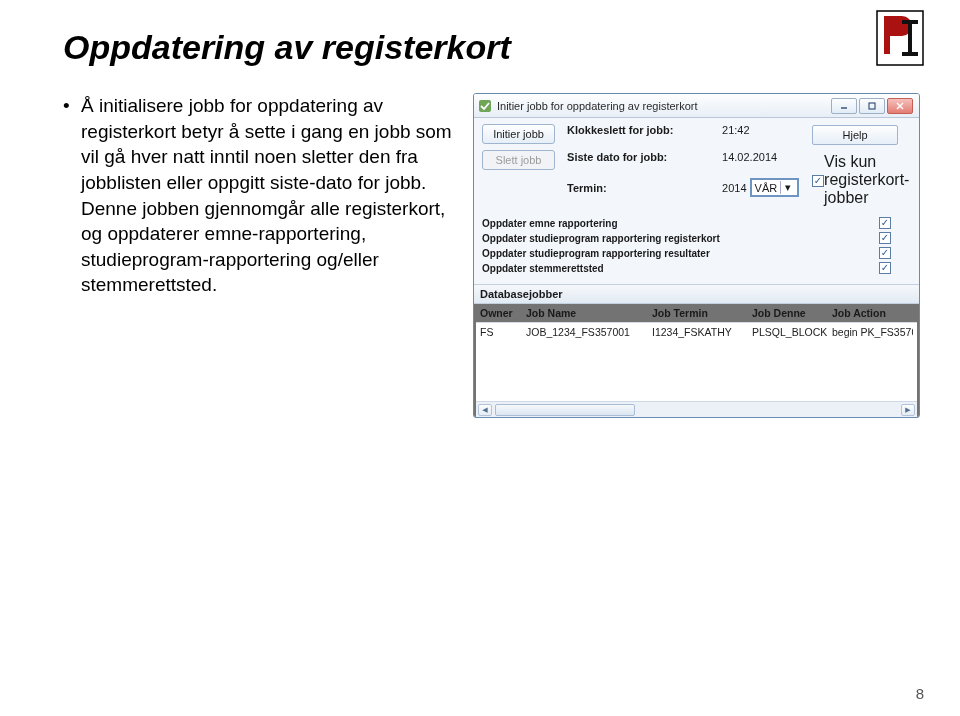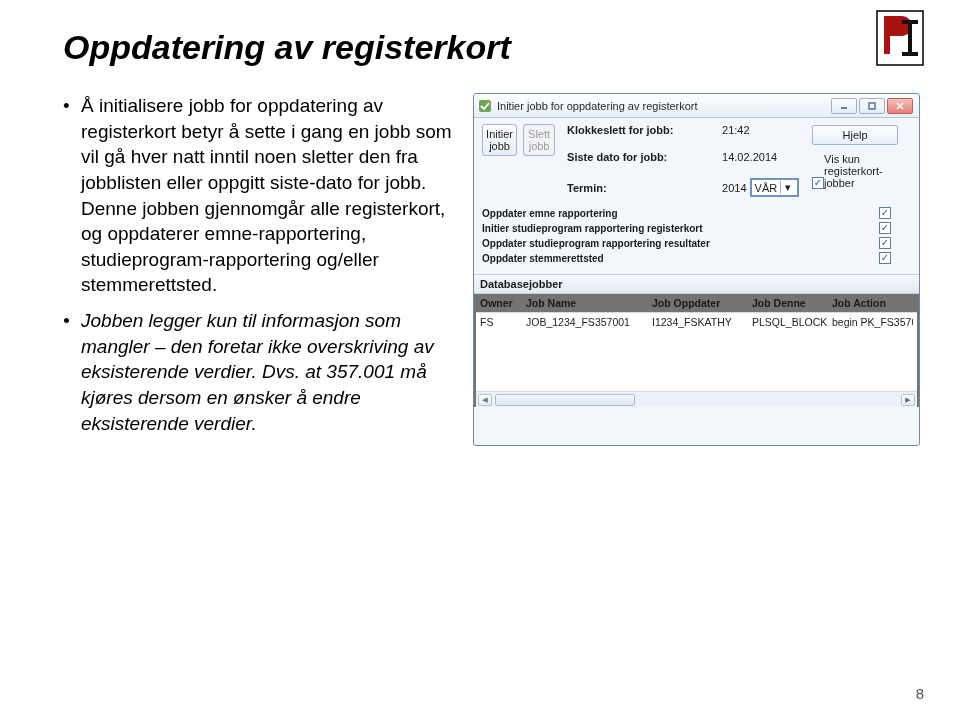--- a/index.html
+++ b/index.html
@@ -78,21 +78,21 @@
   .winbtn {
     width: 26px; height: 16px;
     border:1px solid #9eb0c6;
     border-radius:2px;
     background: linear-gradient(#fcfdfe,#e2ecf6);
     display:flex; align-items:center; justify-content:center;
   }
   .winbtn.close { background: linear-gradient(#f7c1bd,#e47d73); border-color:#c26056;}
   .wbody { padding: 6px 8px 2px 8px; }
   .toprow { display:flex; align-items: flex-start; }
-  .btncol { width: 96px; display:flex; flex-direction:row; gap:6px; margin-right: 12px;}
+  .btncol { width: 96px; display:flex; flex-direction:column; gap:6px; margin-right: 12px;}
   .uibtn {
     border:1px solid #9fb4cf;
     border-radius:3px;
     background: linear-gradient(#fefefe,#e6eef7);
     padding: 3px 0;
     text-align:center;
     font-size: 11px;
     color:#222;
   }
   .uibtn.disabled { color:#9c9c9c; background:#f1f3f6; }
@@ -106,21 +106,21 @@
   .fval .termbox .dd {
     border-left:1px solid #aac;
     width:14px; text-align:center;
   }
   .rightcol { display:flex; flex-direction:column; gap:8px; width:130px; align-items: flex-start; padding-top:1px;}
   .helpbtn {
     border:1px solid #9fb4cf; border-radius:2px;
     background: linear-gradient(#fefefe,#e6eef7);
     padding:3px 0; text-align:center; width:86px; font-size:11px;
   }
-  .chk { display:flex; align-items:flex-end; font-size:11px; }
+  .chk { display:flex; align-items:center; font-size:16px; }
   .chk .box { width:12px; height:12px; border:1px solid #5a7ca5; background:#fff; display:flex; align-items:center; justify-content:center; margin-top:1px; flex:0 0 12px;}
   .chk .box.checked::after { content:"✓"; font-size:10px; color:#2b5b93; line-height:1; }
   .chklist { margin-top:10px; display:flex; flex-direction:column; gap:3px; }
   .chkrow { display:flex; justify-content:space-between; align-items:center; padding-right:20px;}
   .chkrow .lab { font-weight:bold; font-size:10px; }
   .chkrow .box { width:12px; height:12px; border:1px solid #5a7ca5; background:#fff; display:flex; align-items:center; justify-content:center;}
   .chkrow .box.checked::after { content:"✓"; font-size:10px; color:#2b5b93; line-height:1;}
   .section-head {
     background: linear-gradient(#f5f8fb,#e2eaf3);
     border-top:1px solid #c3d0e0;
@@ -174,21 +174,20 @@
     <rect x="32" y="10" width="4" height="36" fill="#111"></rect>
     <rect x="26" y="10" width="16" height="4" fill="#111"></rect>
     <rect x="26" y="42" width="16" height="4" fill="#111"></rect>
   </svg>
 
   <h1>Oppdatering av registerkort</h1>
 
   <div class="content">
     <ul class="bullets">
       <li>Å initialisere jobb for oppdatering av registerkort betyr å sette i gang en jobb som vil gå hver natt inntil noen sletter den fra jobblisten eller oppgitt siste-dato for jobb. Denne jobben gjennomgår alle registerkort, og oppdaterer emne-rapportering, studieprogram-rapportering og/eller stemmerettsted.</li>
-      <li class="italic">Jobben legger kun til informasjon som mangler – den foretar ikke overskriving av eksisterende verdier. Dvs. at 357.001 må kjøres dersom en ønsker å endre eksisterende verdier.</li>
     </ul>
 
     <div class="window">
       <div class="titlebar">
         <div class="left">
           <svg class="win-icon" viewBox="0 0 14 14">
             <rect x="1" y="1" width="12" height="12" fill="#6fa559" rx="2"></rect>
             <path d="M3 7 l3 3 l5 -6" stroke="#fff" stroke-width="1.8" fill="none"></path>
           </svg>
           <span class="title-text">Initier jobb for oppdatering av registerkort</span>
@@ -241,40 +240,40 @@
             </div>
           </div>
         </div>
 
         <div class="chklist">
           <div class="chkrow">
             <span class="lab">Oppdater emne rapportering</span>
             <span class="box checked"></span>
           </div>
           <div class="chkrow">
-            <span class="lab">Initier studieprogram rapportering registerkort</span>
+            <span class="lab">Oppdater studieprogram rapportering registerkort</span>
             <span class="box checked"></span>
           </div>
           <div class="chkrow">
             <span class="lab">Oppdater studieprogram rapportering resultater</span>
             <span class="box checked"></span>
           </div>
           <div class="chkrow">
             <span class="lab">Oppdater stemmerettsted</span>
             <span class="box checked"></span>
           </div>
         </div>
       </div>
 
       <div class="section-head">Databasejobber</div>
       <div class="tbl">
         <div class="thead">
           <div class="c1">Owner</div>
           <div class="c2">Job Name</div>
-          <div class="c3">Job Oppdater</div>
+          <div class="c3">Job Termin</div>
           <div class="c4">Job Denne</div>
           <div class="c5">Job Action</div>
         </div>
         <div class="scroll">
           <div class="trow">
             <div class="c1">FS</div>
             <div class="c2">JOB_1234_FS357001</div>
             <div class="c3">I1234_FSKATHY</div>
             <div class="c4">PLSQL_BLOCK</div>
             <div class="c5">begin PK_FS357001.p_performreaddbj('I1234_FSKATH</div>

